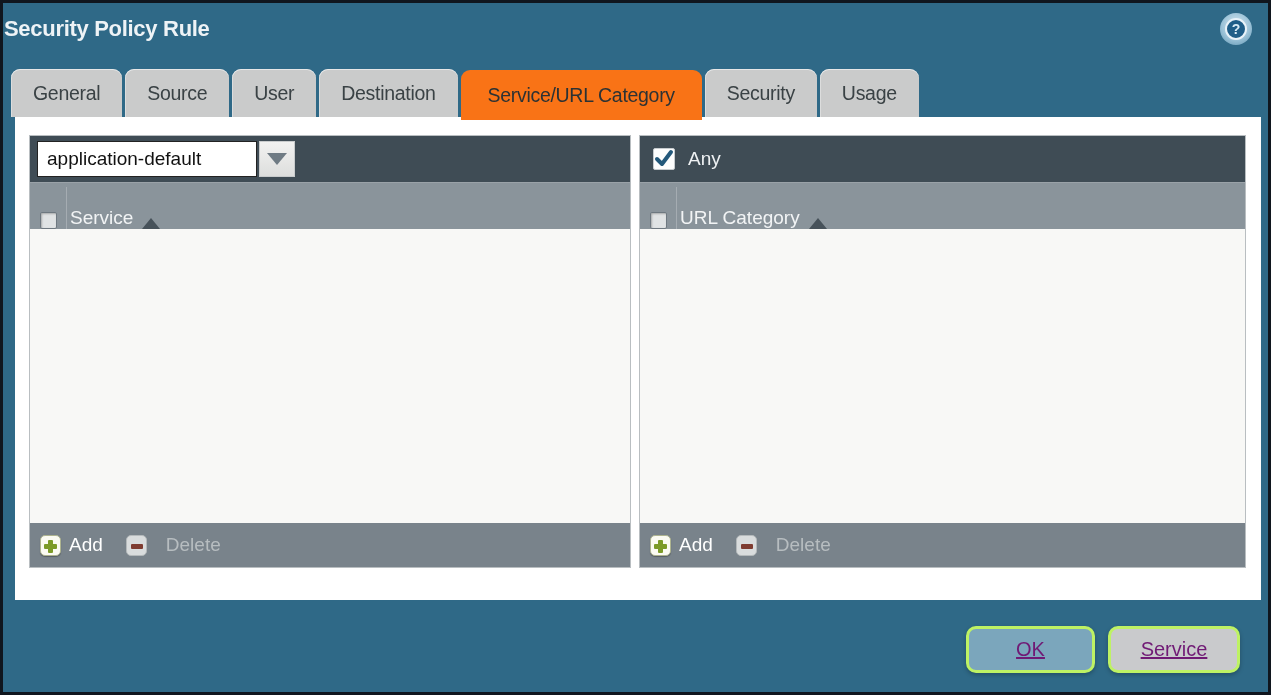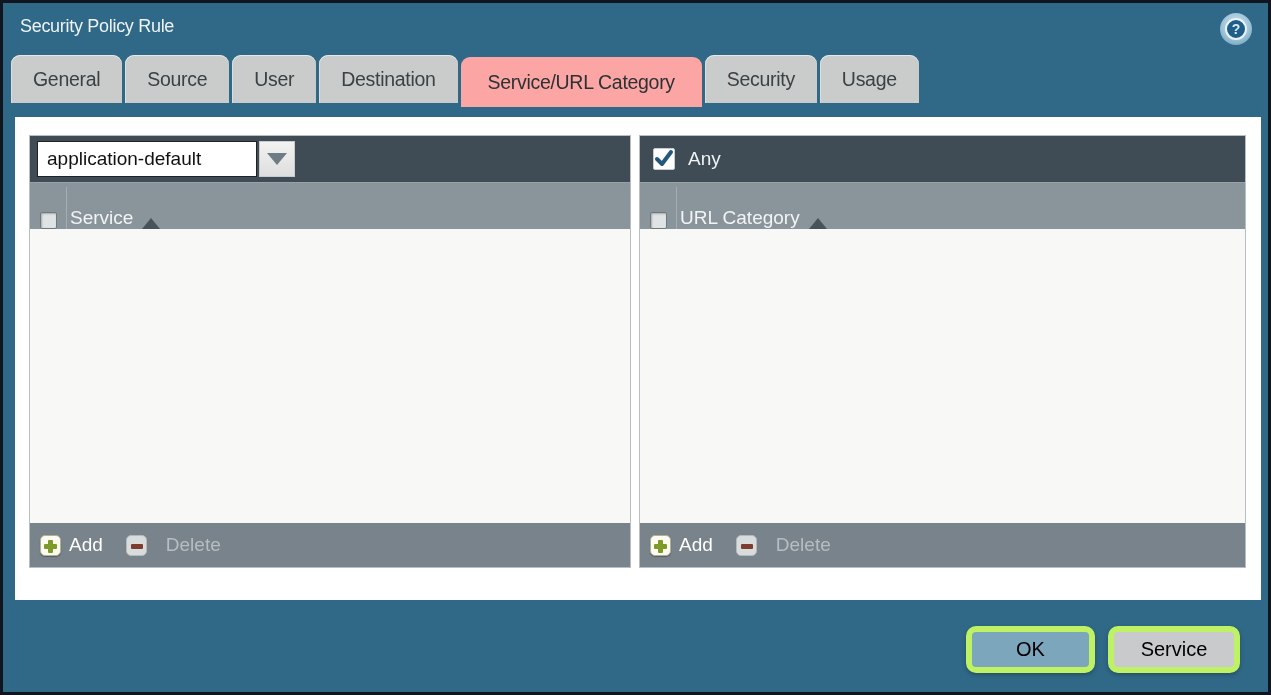--- a/index.html
+++ b/index.html
@@ -1,36 +1,36 @@
 <!DOCTYPE html>
 <html><head>
 <meta charset="utf-8">
 <style>
   * { margin:0; padding:0; box-sizing:border-box; }
   html,body { width:1271px; height:695px; font-family:"Liberation Sans","DejaVu Sans",sans-serif; }
   #stage { position:relative; width:1271px; height:695px; background:#10161e; overflow:hidden; }
   #dialog { position:absolute; inset:3px; background:#2f6987; }
 
   
-  .title { position:absolute; top:13px; left:17px; font-size:18px; letter-spacing:-0.3px;
-           color:#eef3f6; font-weight:400; }
+  .title { position:absolute; top:13px; left:1px; font-size:22px; letter-spacing:-0.3px;
+           color:#eef3f6; font-weight:700; }
   .help-btn { position:absolute; top:10px; right:16px; width:32px; height:32px; border-radius:50%;
               background:radial-gradient(circle at 50% 40%, #dcebf4 0%, #9cc3d8 55%, #5d93b0 100%);
               display:flex; align-items:center; justify-content:center; cursor:pointer; }
   .help-inner { width:22px; height:22px; border-radius:50%; background:#1f5e88;
                 border:2px solid #e9f3f9; color:#d9ecf6; font-size:14px; font-weight:bold;
                 display:flex; align-items:center; justify-content:center; }
 
   
-  .tab-bar { position:absolute; top:52px; left:8px; display:flex; gap:3px; align-items:flex-start; height:48px; z-index:2; }
+  .tab-bar { position:absolute; top:66px; left:8px; display:flex; gap:3px; align-items:center; height:48px; z-index:2; }
   .tab { height:48px; padding:0 22px; display:flex; align-items:center;
          background:#cacbcb; color:#3a4245; font-size:19.5px; letter-spacing:-0.3px;
          border-radius:9px 9px 0 0; cursor:pointer; white-space:nowrap;
          box-shadow:inset 0 1px 0 rgba(255,255,255,.55), inset 1px 0 0 rgba(255,255,255,.35); }
-  .tab.active { background:#fca5a5; color:#2c3234; height:50px; position:relative; top:2px;
+  .tab.active { background:#f97316; color:#2c3234; height:50px; position:relative; top:2px;
                 padding:5px 27px; box-shadow:none; }
 
   
   .content { position:absolute; left:12px; top:114px; width:1246px; height:483px; background:#ffffff; z-index:1; }
 
   .panel { position:absolute; top:18px; height:433px; display:flex; flex-direction:column;
            border:1px solid #b9bec1; background:#f8f8f6; }
   .panel.left  { left:14px;  width:602px; }
   .panel.right { left:624px; width:607px; }
 
@@ -69,23 +69,23 @@
   .icon-add::before, .icon-add::after { content:""; position:absolute; background:#7c9b28; }
   .icon-add::before { left:3px; top:8px; width:13px; height:5px; border-radius:1px; }
   .icon-add::after  { left:7px; top:4px; width:5px; height:13px; border-radius:1px; }
   .icon-del { background:#d9dcdd; border:1px solid #b4b9bb; }
   .icon-del::before { content:""; position:absolute; background:#7e3b30; left:4px; top:8px; width:12px; height:5px; border-radius:1px; }
   .lbl-add { color:#ffffff; font-size:19px; margin-left:8px; }
   .lbl-del { color:#b7bdc0; font-size:19px; margin-left:19px; }
   .ftr-gap { width:23px; }
 
   
-  .btn { position:absolute; height:47px; border:6px solid #bef264; border-radius:10px;
-         font-family:"Liberation Sans","DejaVu Sans",sans-serif; font-size:20px; color:#000000;
-         cursor:pointer; box-shadow:0 2px 4px rgba(0,0,0,.25); }
+  .btn { position:absolute; height:47px; border:3px solid #bef264; border-radius:10px;
+         font-family:"Liberation Sans","DejaVu Sans",sans-serif; font-size:20px; color:#701a75;
+         cursor:pointer; box-shadow:0 2px 4px rgba(0,0,0,.25);text-decoration:underline; }
   .btn-ok { top:623px; left:963px; width:129px; background:#7ba6bc; }
   .btn-cancel { top:623px; left:1105px; width:132px; background:#c9cacc; }
 </style>
 </head>
 <body>
 
 <div id="stage">
   <div id="dialog">
 
     <div class="title">Security Policy Rule</div>

